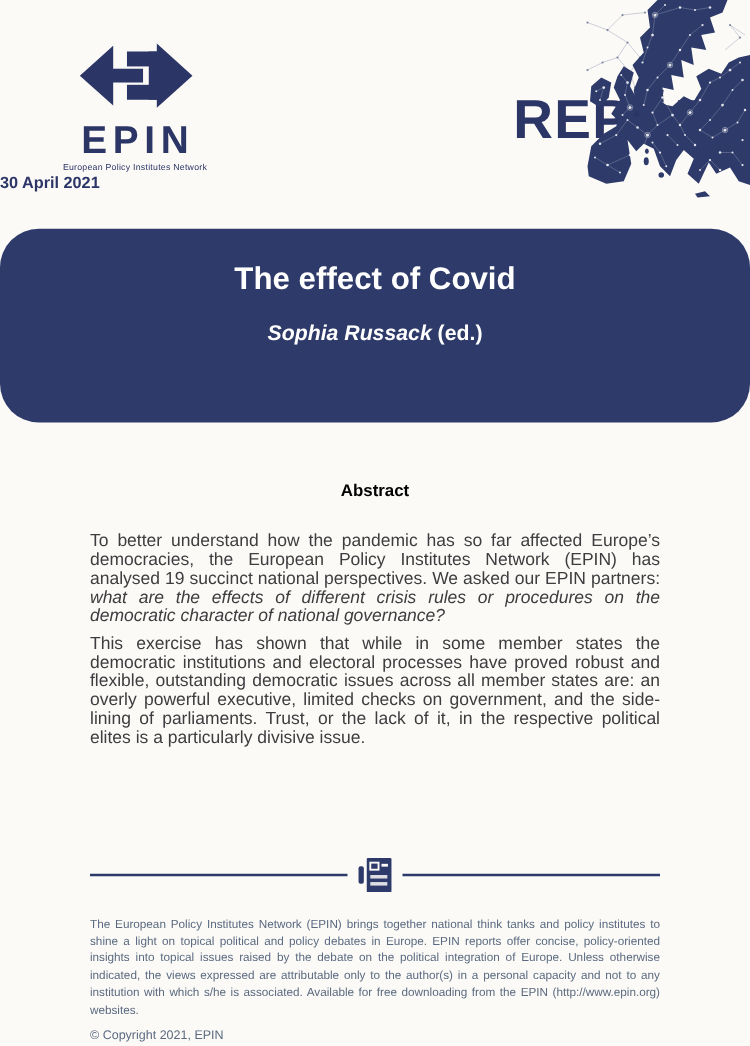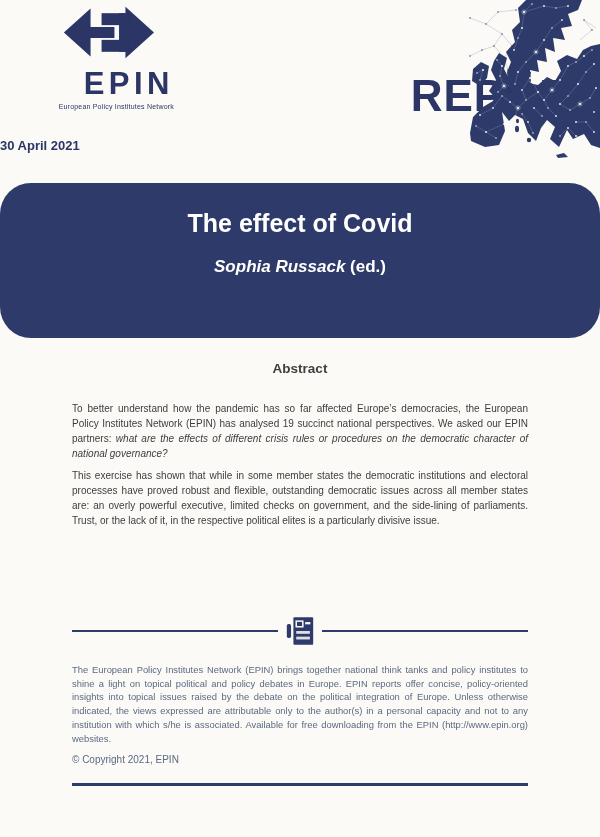--- a/index.html
+++ b/index.html
@@ -4,21 +4,21 @@
 <style>
   * { margin:0; padding:0; box-sizing:border-box; }
   html,body { background:#e8e8e8; }
   body { font-family:"Liberation Sans","DejaVu Sans",sans-serif; }
   .page {
     position:relative; width:600px; height:837px; margin:0 auto;
     background:#fbfaf7; overflow:hidden; color:#3d3d3f;
   }
   
   .header { position:relative; height:183px; }
-  .logo { position:absolute; left:42px; top:4px; width:132px; text-align:right; }
+  .logo { position:absolute; left:42px; top:32px; width:132px; text-align:center; }
   .logo-arrows { width:94px; height:57px; display:block; margin:0 auto; }
   .logo-acronym {
     margin-top:7px; font-size:31px; font-weight:600; letter-spacing:4.5px;
     text-indent:4.5px; color:#2b3566; line-height:1;
   }
   .logo-subtitle {
     margin-top:4px; font-size:7px; letter-spacing:.2px; color:#2b3566;
   }
   .doctype {
     position:absolute; top:74px; left:0; right:0; text-align:right;
@@ -32,25 +32,25 @@
   
   .banner {
     height:155px; background:#2e3b6a; color:#fff; text-align:center;border-radius:31px;
   }
   .banner h1 { padding-top:22px; font-size:25px; line-height:36px; font-weight:700; }
   .banner .author { margin-top:16px; font-size:17px; font-weight:700; }
   .banner .author em { font-style:italic;text-align:center; }
   
   .content { margin:0 72px; }
   .abstract-heading {
-    margin-top:22px; text-align:center; font-size:13.5px; line-height:17px;
-    font-weight:700; color:#404040;
+    margin-top:46px; text-align:center; font-size:13.5px; line-height:17px;
+    font-weight:700; color:#000000;
   }
   .para {
-    margin-top:24px; font-size:10px; line-height:15px; text-align:justify;
+    margin-top:24px; font-size:14px; line-height:15px; text-align:justify;
     color:#3d3d3f;
   }
   .para + .para { margin-top:7px; }
   .para em { font-style:italic; }
   
   .divider { margin-top:86px; display:flex; align-items:center; height:34px; }
   .divider .rule { flex:1; height:2px; background:#2e3b6a; }
   .doc-icon { width:34px; height:32px; margin:0 5px; flex:none; }
   
   .about {

